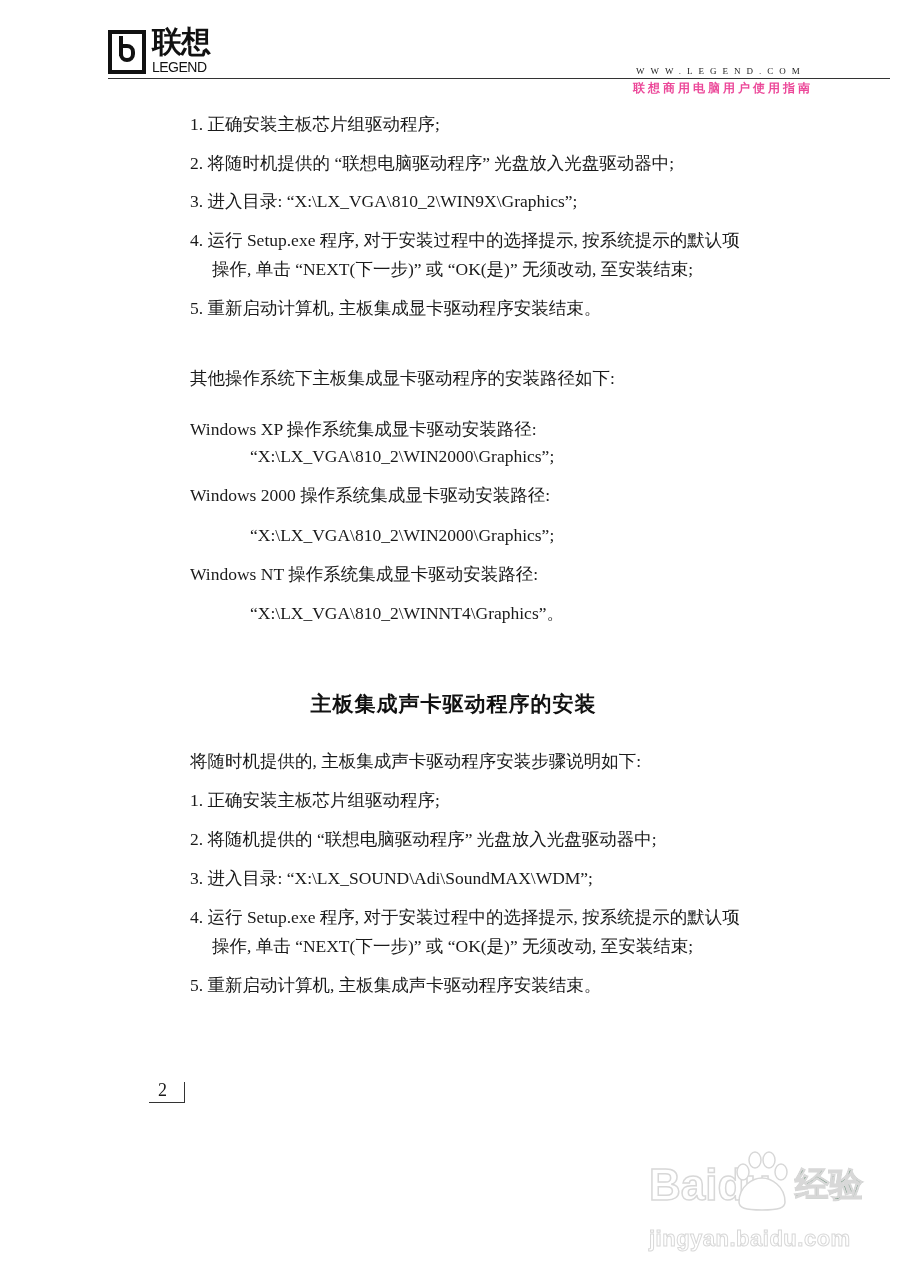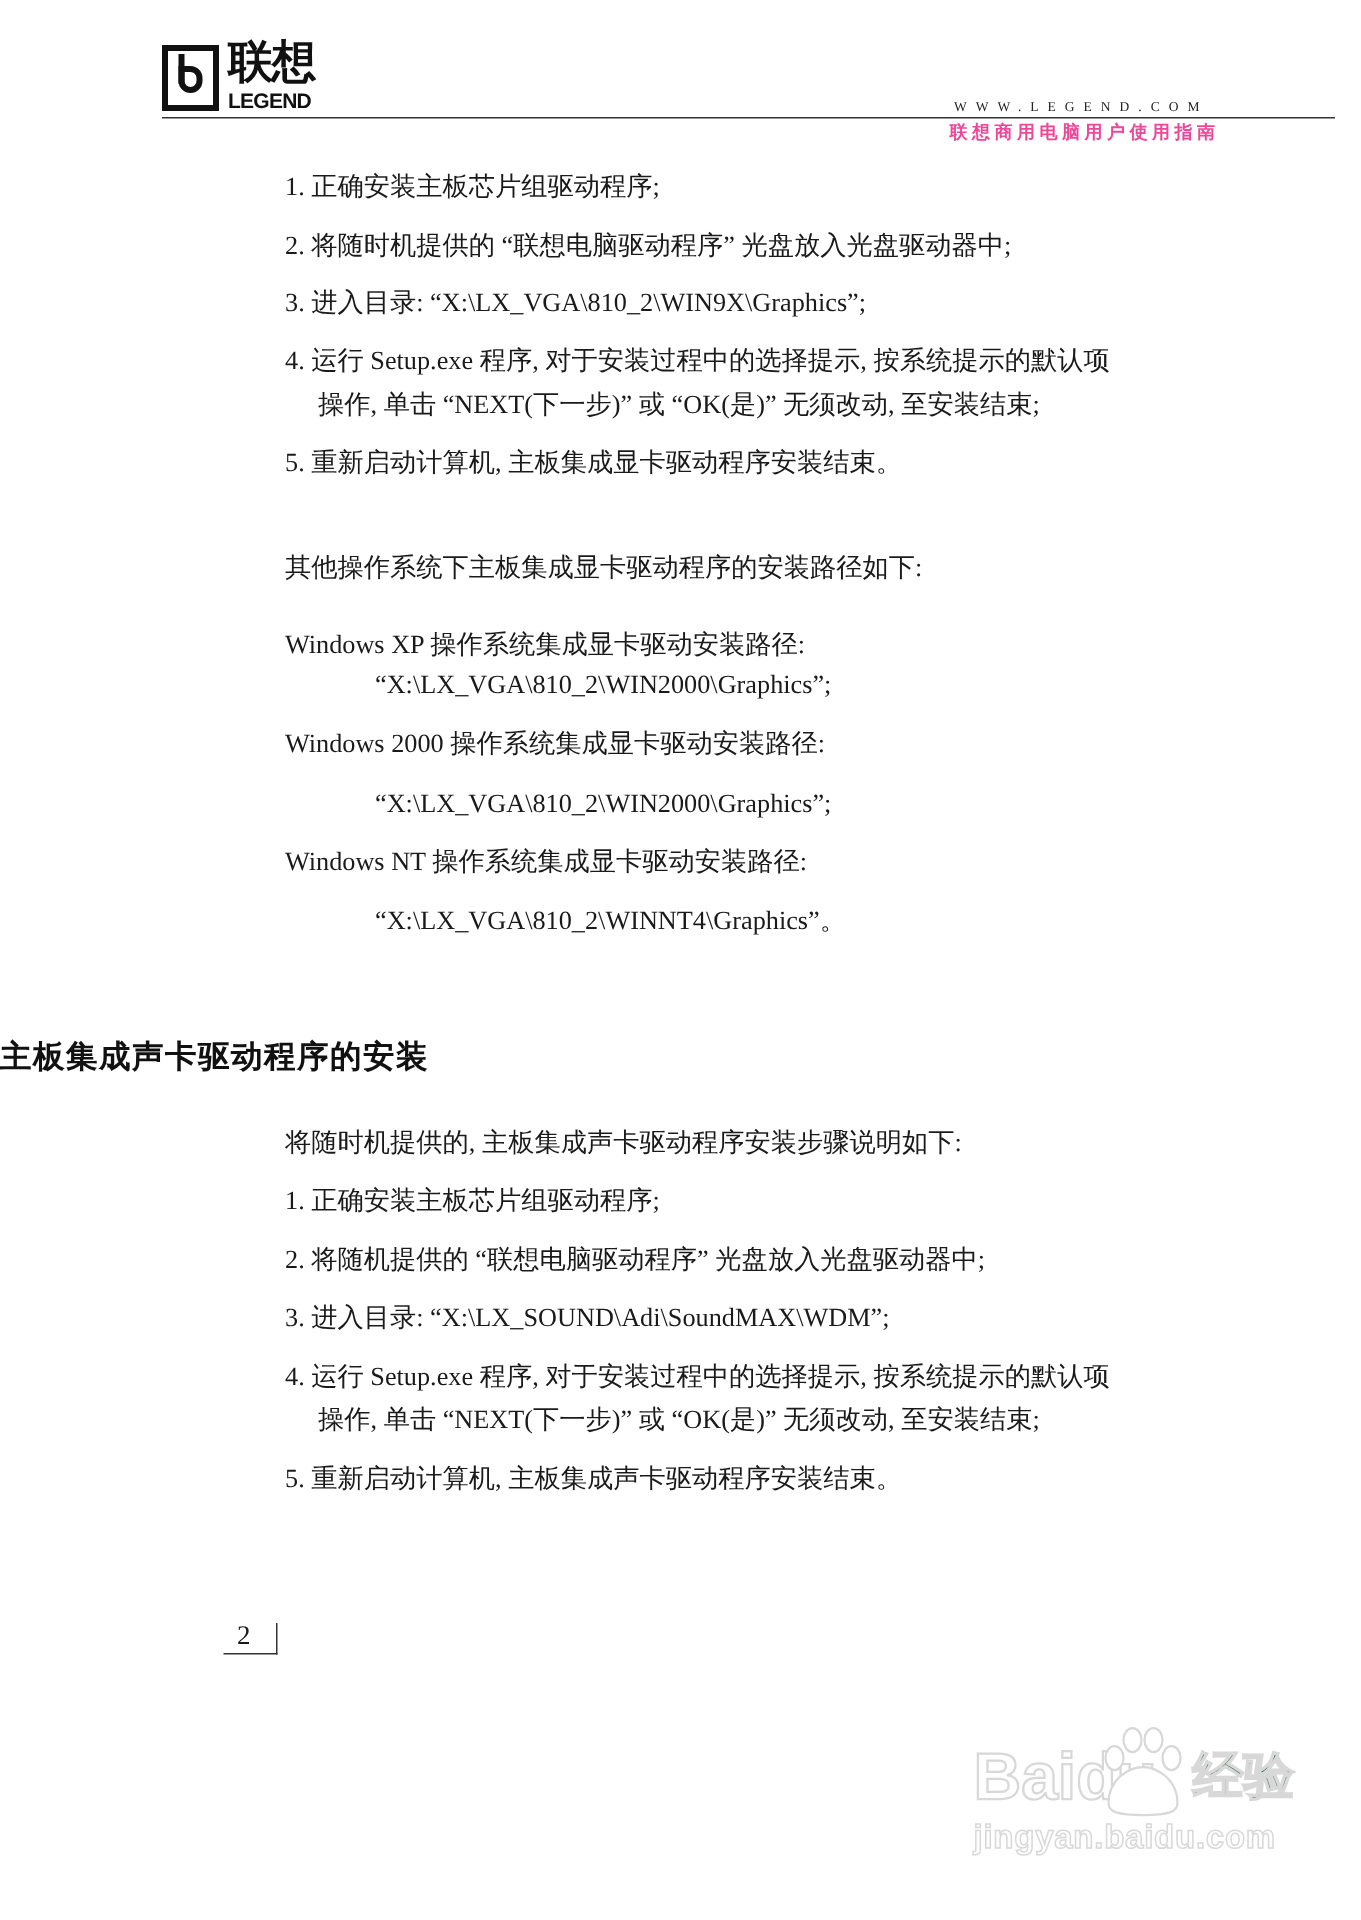--- a/index.html
+++ b/index.html
@@ -9,47 +9,47 @@
   
   .logo { left: 108px; top: 30px; width: 120px; height: 46px; }
   .logo-mark { position: absolute; left: 0; top: 0; width: 38px; height: 44px;
                border: 4px solid #111; box-sizing: border-box; }
   .logo-mark .inner { position: absolute; left: 7px; top: 10px; width: 16px; height: 18px;
                border: 4px solid #111; border-radius: 8px; border-top-left-radius: 0; box-sizing: border-box; }
   .logo-mark .stem { position: absolute; left: 7px; top: 2px; width: 4px; height: 20px; background: #111; }
   .logo-cn { position: absolute; left: 44px; top: -4px; font-family: "DejaVu Sans", sans-serif;
              font-size: 30px; font-weight: 900; letter-spacing: -1px; color: #111; line-height: 32px; }
   .logo-en { position: absolute; left: 44px; top: 30px; font-family: "Liberation Sans", sans-serif;
-             font-size: 14px; font-weight: 700; letter-spacing: -0.5px; color: #111; line-height: 14px; }
+             font-size: 14px; font-weight: 400; letter-spacing: -0.5px; color: #111; line-height: 14px; }
   .header-rule { left: 108px; top: 78px; width: 782px; height: 1px; background: #333; }
   .header-url { left: 636px; top: 66px; font-family: Liberation Serif, serif; font-size: 9px;
                 letter-spacing: 6px; color: #222; line-height: 10px; }
   .header-sub { left: 633px; top: 81px; font-family: "DejaVu Serif", serif; font-size: 12px; font-weight: bold;
                 letter-spacing: 3px; color: #ec4899; line-height: 14px; }
 
   
   .line { position: absolute; left: 190px; font-size: 17.5px; line-height: 22px; white-space: nowrap; color: #1a1a1a; }
   .line.indent-cont { left: 212px; }
   .line.path { left: 250px; }
-  .section-title { position: absolute; left: 0; width: 907px; text-align: left; top: 690px;
+  .section-title { position: absolute; left: 0; width: 907px; text-align: center; top: 690px;
                    font-family: "DejaVu Sans", sans-serif; font-size: 21px; font-weight: bold; letter-spacing: 1px; color: #111; }
 
   
   .page-num { left: 158px; top: 1080px; font-size: 18px; line-height: 20px; }
   .page-rule-h { left: 149px; top: 1102px; width: 36px; height: 1px; background: #333; }
   .page-rule-v { left: 184px; top: 1082px; width: 1px; height: 21px; background: #333; }
 
   
   .wm { left: 645px; top: 1150px; width: 240px; height: 110px; color: #e9e9e9; }
   .wm-baidu { position: absolute; left: 4px; top: 10px; font-family: "Liberation Sans", sans-serif;
               font-size: 44px; font-weight: bold; color: #fff; -webkit-text-stroke: 1.5px #d8d8d8; line-height: 50px; }
   .wm-paw { position: absolute; left: 86px; top: 0px; width: 60px; height: 62px; }
   .wm-jy { position: absolute; left: 150px; top: 14px; font-family: "DejaVu Sans", sans-serif; font-size: 34px;
            font-weight: bold; color: #14532d; -webkit-text-stroke: 1.2px #d8d8d8; line-height: 40px; }
-  .wm-url { position: absolute; left: 4px; top: 62px; font-family: "Liberation Sans", sans-serif; font-size: 22px;
+  .wm-url { position: absolute; left: 4px; top: 76px; font-family: "Liberation Sans", sans-serif; font-size: 22px;
             font-weight: bold; color: #fff; -webkit-text-stroke: 1px #d8d8d8; letter-spacing: 0.5px; }
 </style>
 </head>
 <body>
 
 <div class="abs logo">
   <div class="logo-mark">
     <div class="stem"></div>
       <div class="inner"></div>
   </div>

